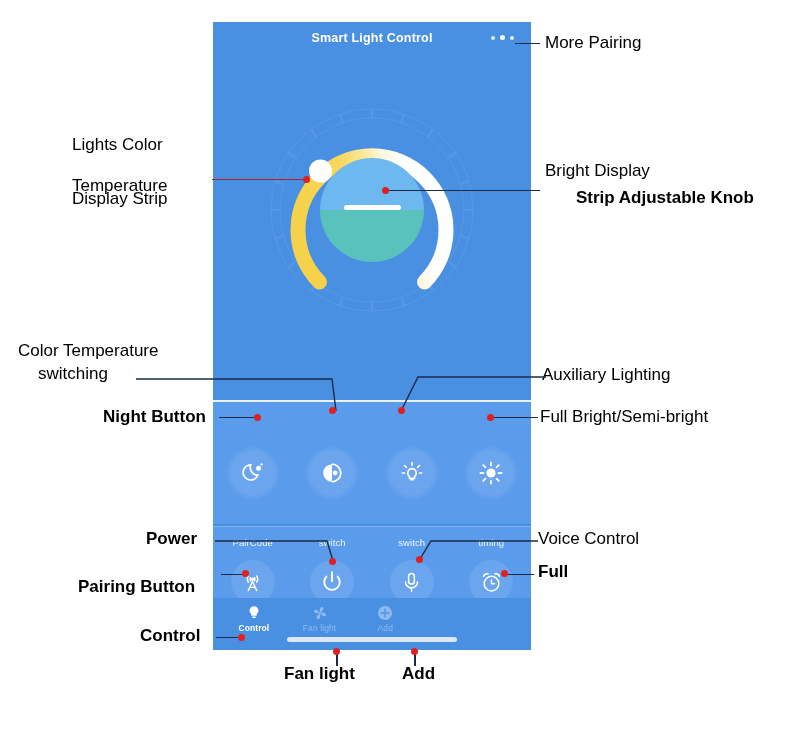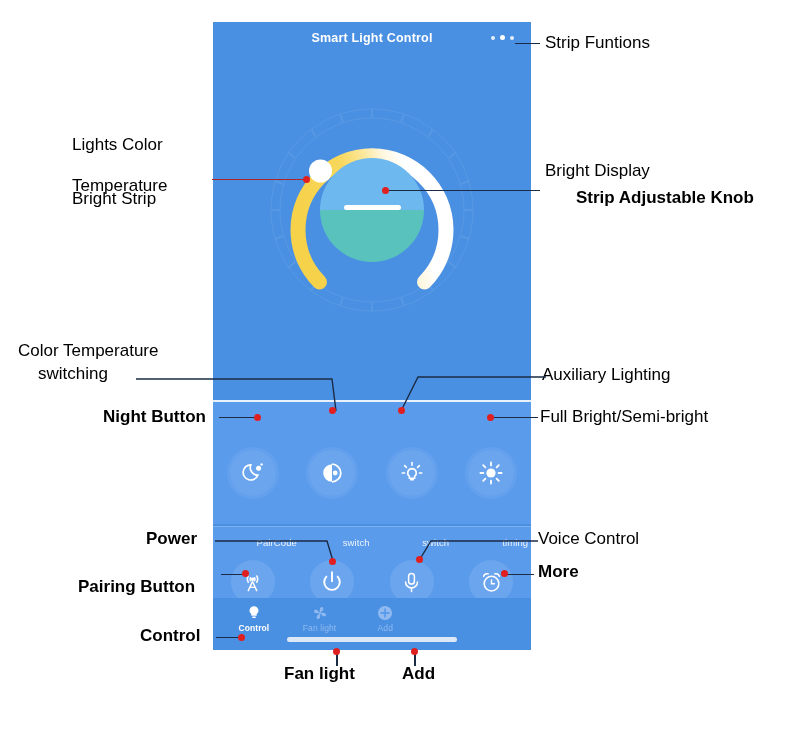--- a/index.html
+++ b/index.html
@@ -110,21 +110,21 @@
   
   #func-panel {
     position: absolute;
     left: 0;
     top: 504px;
     width: 100%;
     height: 92px;
     background: #5b9bec;
     border-top: 1px solid rgba(255,255,255,0.22);
   }
-  #func-labels { top: 10px; margin-left: 24px; }
+  #func-labels { top: 10px; }
   .func-label {
     color: #eef4fd;
     font-size: 9.5px;
     letter-spacing: 0.1px;
   }
   #func-row { top: 33px; }
   .func-btn {
     width: 44px;
     height: 44px;
     border-radius: 50%;
@@ -432,25 +432,25 @@
         </div>
         <span class="nav-label">Add</span>
       </div>
     </div>
     <div id="home-indicator"></div>
   </div>
 
 </div>
 
 <div class="lead" style="left:515px; top:43px; width:25px;"></div>
-<div class="anno" style="left:545px; top:32px;">Strip Funtions</div>
+<div class="anno" style="left:545px; top:32px;">More Pairing</div>
 
 <div class="anno" style="left:72px; top:134px;">Lights Color</div>
 <div class="anno" style="left:72px; top:161px;margin-top:14px;">Temperature</div>
-<div class="anno" style="left:72px; top:188px;">Bright Strip</div>
+<div class="anno" style="left:72px; top:188px;">Display Strip</div>
 <div class="lead red" style="left:212px; top:179px; width:96px;"></div>
 <div class="dot" style="left:303px; top:176px;"></div>
 
 <div class="anno" style="left:545px; top:160px;">Bright Display</div>
 <div class="anno" style="left:576px; top:187px;font-weight:bold;">Strip Adjustable Knob</div>
 <div class="lead" style="left:385px; top:190px; width:155px;"></div>
 <div class="dot" style="left:382px; top:187px;"></div>
 
 <div class="anno" style="left:18px; top:340px;">Color Temperature</div>
 <div class="anno" style="left:38px; top:363px;">switching</div>
@@ -482,21 +482,21 @@
 <div class="anno" style="left:538px; top:528px;">Voice Control</div>
 <svg class="diag" style="left:413px; top:535px;" width="125" height="30">
   <path d="M125 6 H18 L7 24" stroke="#1b2b45" stroke-width="1.4" fill="none"></path>
 </svg>
 <div class="dot" style="left:416px; top:556px;"></div>
 
 <div class="anno bold" style="left:78px; top:576px;">Pairing Button</div>
 <div class="lead" style="left:221px; top:574px; width:25px;"></div>
 <div class="dot" style="left:242px; top:570px;"></div>
 
-<div class="anno bold" style="left:538px; top:561px;">More</div>
+<div class="anno bold" style="left:538px; top:561px;">Full</div>
 <div class="lead" style="left:506px; top:574px; width:28px;"></div>
 <div class="dot" style="left:501px; top:570px;"></div>
 
 <div class="anno bold" style="left:140px; top:625px;">Control</div>
 <div class="lead" style="left:216px; top:637px; width:26px;"></div>
 <div class="dot" style="left:238px; top:634px;"></div>
 
 <div class="anno bold" style="left:284px; top:663px;">Fan light</div>
 <div class="lead" style="left:336px; top:652px; width:1.6px; height:14px;"></div>
 <div class="dot" style="left:333px; top:648px;"></div>

